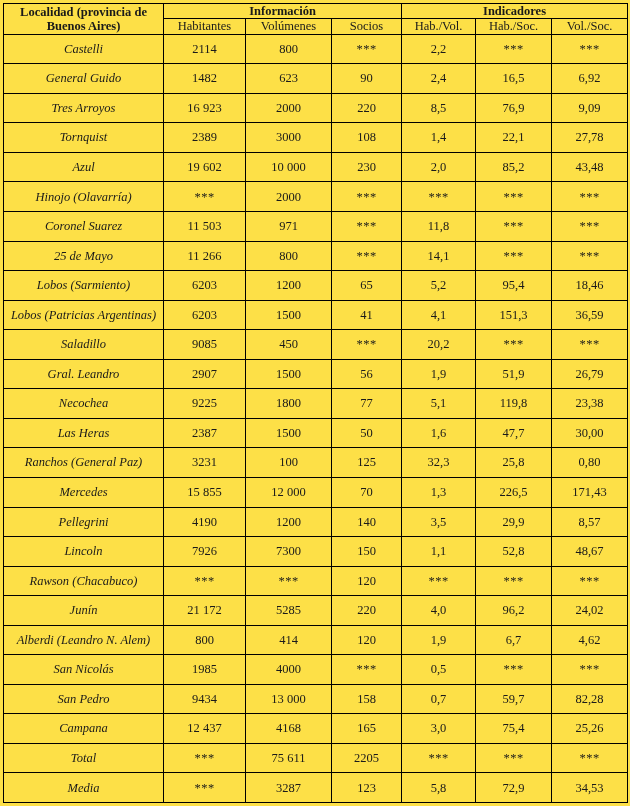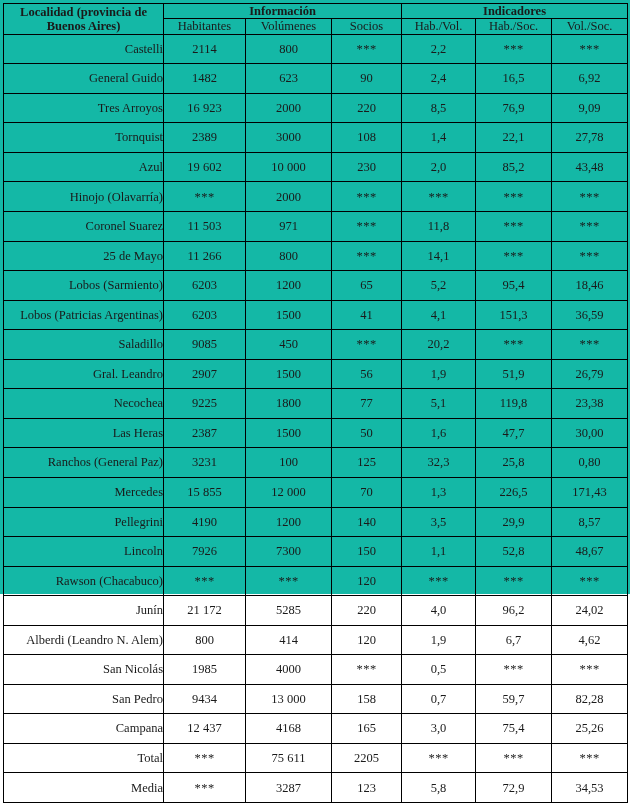--- a/index.html
+++ b/index.html
@@ -9,24 +9,24 @@
   }
   body {
     width: 630px;
     height: 806px;
     font-family: "Liberation Serif", serif;
     color: #1a1a1a;
     overflow: hidden;
   }
   .table-wrap {
     width: 630px;
-    height: 594px;
+    height: 806px;
     box-sizing: border-box;
     padding: 3px;
-    background: #14b8a6;
+    background: #fde047;
   }
   table.data-table {
     border-collapse: collapse;
     width: 624px;
     height: 800px;
     table-layout: fixed;
     border: 1.5px solid #000;
   }
   table.data-table th,
   table.data-table td {
@@ -50,24 +50,25 @@
   }
   th.group-info { }
   th.group-ind { }
   th.sub {
     font-weight: normal;
     padding: 5px 2px;
     font-size: 12.5px;
   }
   
   td.loc {
-    text-align: right;
+    text-align: center;
     padding: 6px 7px;
     font-size: 13.5px;
     line-height: 1.25;
+    font-style: italic;
   }
   td.num {
     text-align: center;
     font-size: 12.5px;
     padding: 5px 2px;
   }
   td.stars {
     text-align: center;
     letter-spacing: 0.5px;
     font-size: 12.5px;

